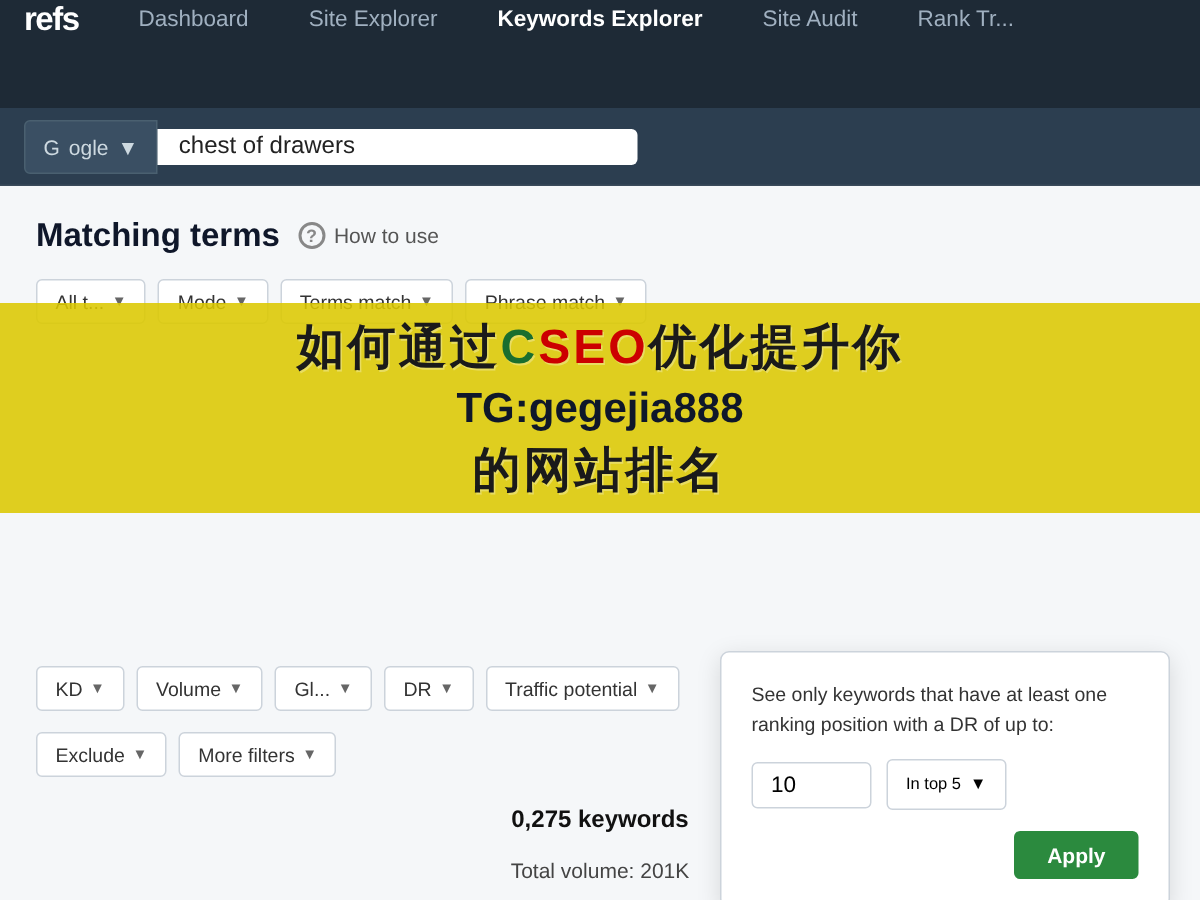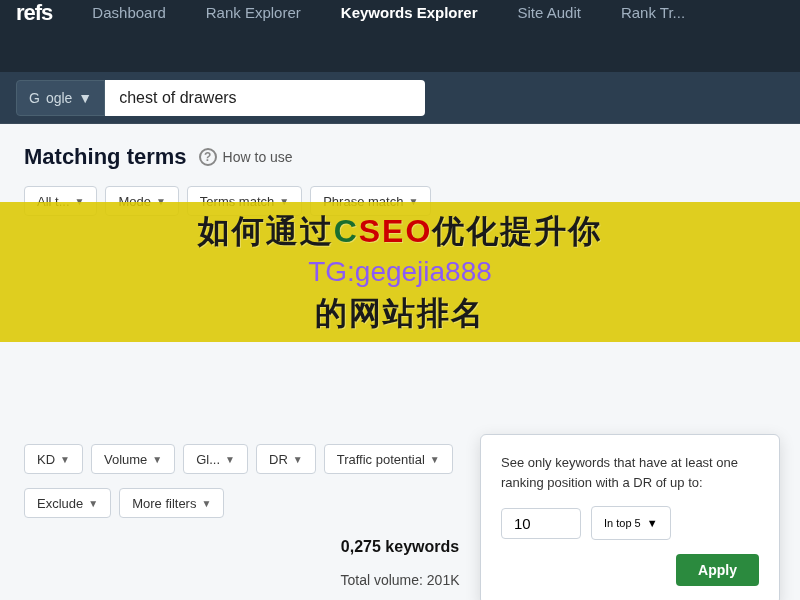--- a/index.html
+++ b/index.html
@@ -55,21 +55,21 @@
       align-items: center;
       gap: 6px;
       height: 36px;
     }
     .search-input {
       background: #fff;
       border: none;
       color: #222;
       font-size: 16px;
       padding: 6px 14px;
-      height: 36px;
+      height: 24px;
       width: 320px;
       outline: none;
       border-radius: 0 4px 4px 0;
     }
 
     
     .main-content {
       background: #f5f7f9;
       padding: 20px 24px 16px 24px;
     }
@@ -148,22 +148,22 @@
       font-size: 32px;
       font-weight: 900;
       color: #1a1a1a;
       letter-spacing: 2px;
       line-height: 1.2;
       text-align: center;
       text-shadow: 1px 1px 0 rgba(255,255,255,0.3);
     }
     .overlay-tg {
       font-size: 28px;
-      font-weight: 400;
-      color: #8b5cf6;
+      font-weight: 700;
+      color: #0f172a;
       margin: 6px 0;
     }
 
     
     .stats-row {
       display: flex;
       align-items: center;
       gap: 16px;
       padding: 10px 0 8px 0;
       font-size: 14px;
@@ -273,21 +273,21 @@
     }
 
     .nav-spacer { flex: 1; }
   </style>
 </head>
 <body>
 
 <div class="nav-bar">
   <span class="nav-logo">refs</span>
   <span class="nav-item">Dashboard</span>
-  <span class="nav-item">Rank Explorer</span>
+  <span class="nav-item">Site Explorer</span>
   <span class="nav-item active">Keywords Explorer</span>
   <span class="nav-item">Site Audit</span>
   <span class="nav-item">Rank Tr...</span>
   <div class="nav-spacer"></div>
 </div>
 
 <div class="search-bar">
   <button class="search-engine-btn">
     <span>G</span>
     <span>ogle</span>

